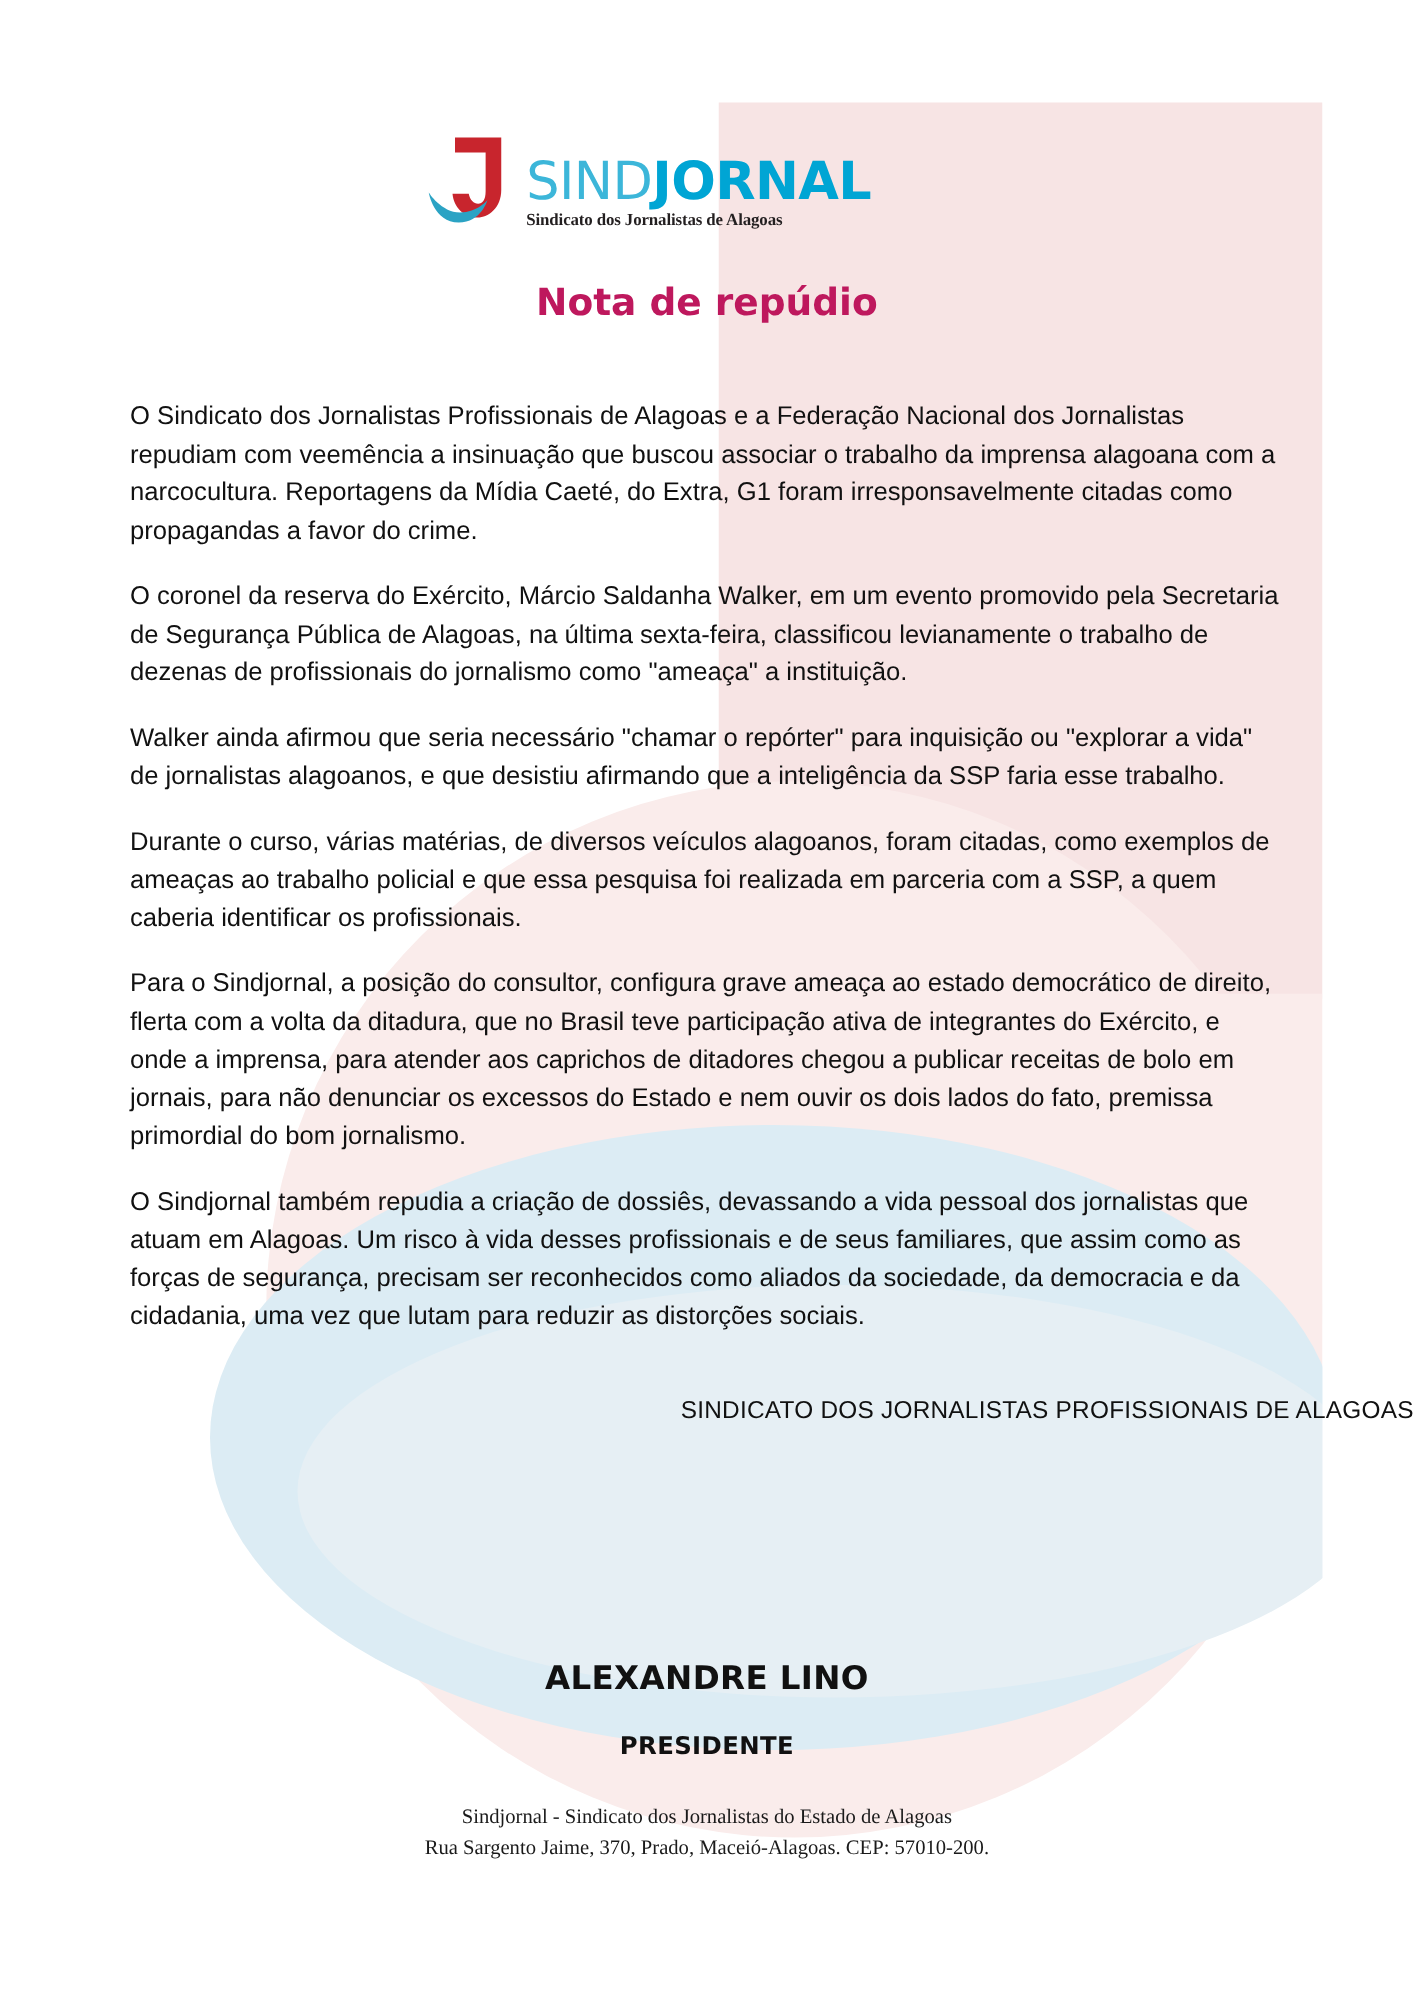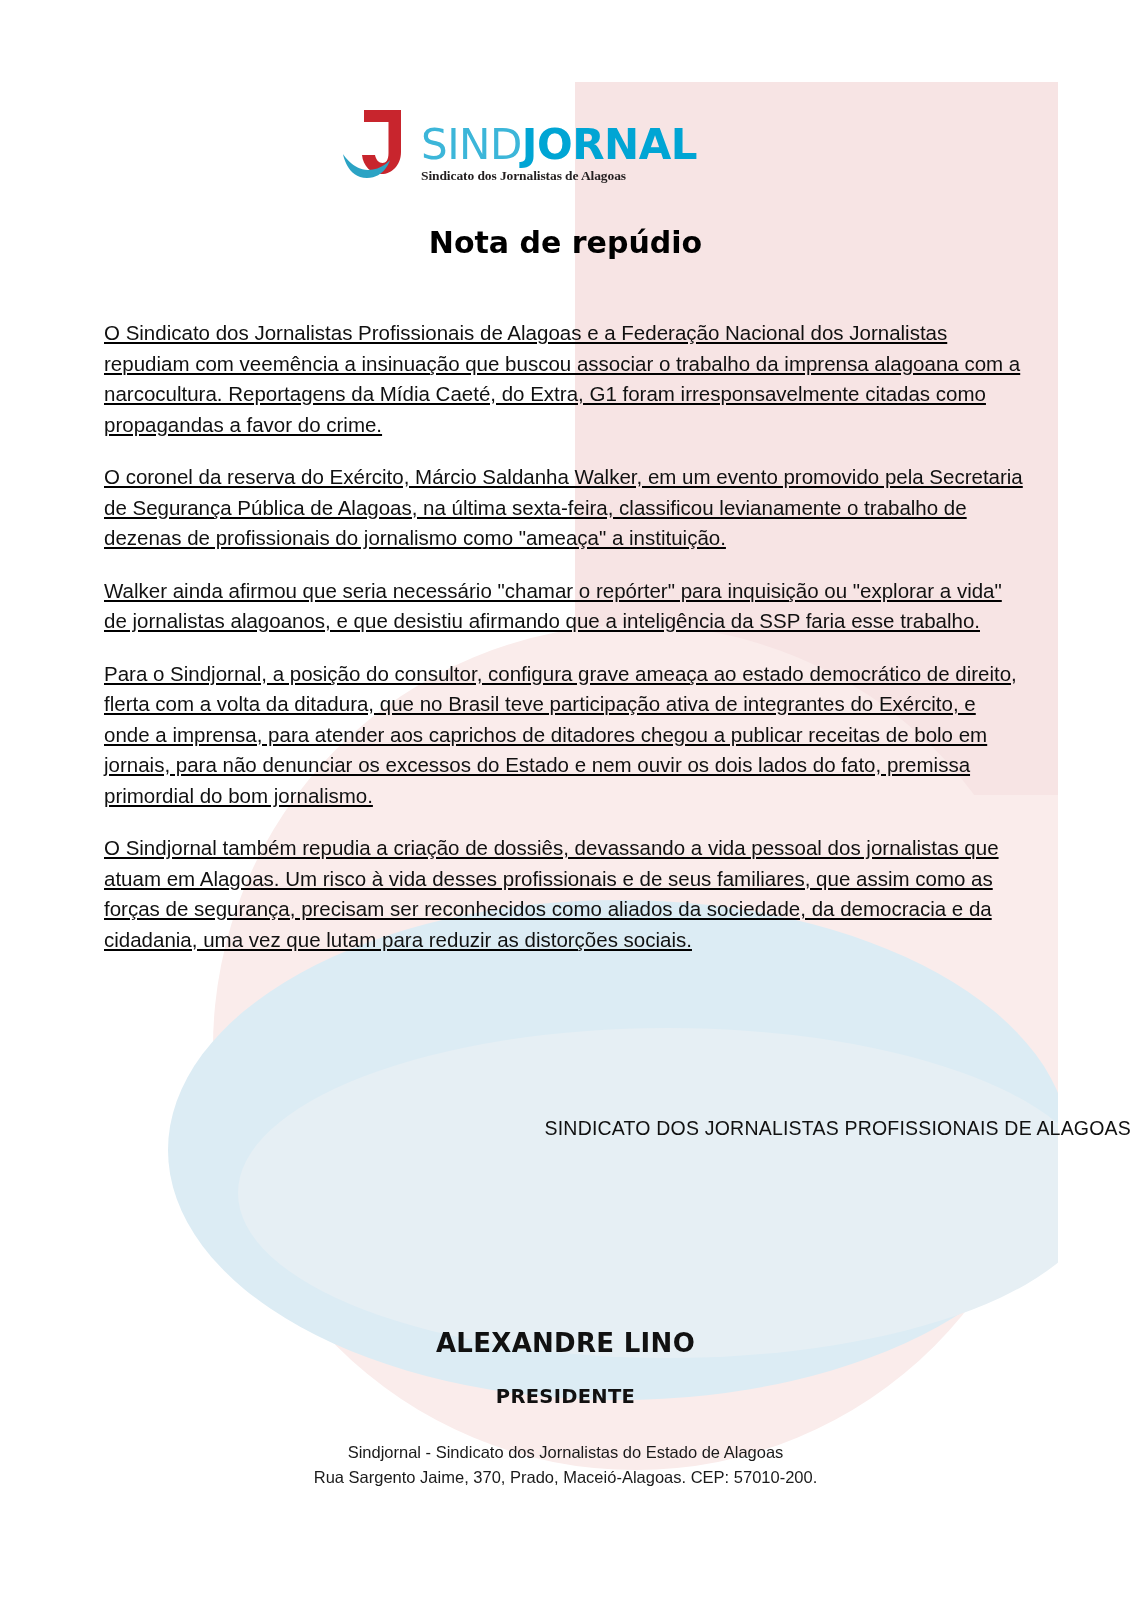--- a/index.html
+++ b/index.html
@@ -124,30 +124,29 @@
   
   .doc-title {
     position: absolute;
     left: 0;
     right: 0;
     top: 225px;
     text-align: center;
     font-family: "DejaVu Sans", sans-serif;
     font-size: 30px;
     font-weight: 700;
-    color: #000000;
+    color: #be185d;
     z-index: 5;
   }
   .body-text {
     position: absolute;
     left: 104px;
     top: 318px;
     width: 922px;
     z-index: 5;
-    text-decoration: underline;
   }
   .para {
     font-family: "Liberation Sans", sans-serif;
     font-size: 20.5px;
     line-height: 30.5px;
     color: #111111;
     margin: 0 0 22px 0;
     text-align: left;
   }
 
@@ -187,21 +186,21 @@
     font-weight: 700;
     letter-spacing: 0.3px;
   }
   .footer {
     position: absolute;
     left: 0;
     right: 0;
     top: 1440px;
     text-align: center;
     z-index: 5;
-    font-family: Liberation Sans, sans-serif;
+    font-family: Liberation Serif, serif;
     font-size: 16.5px;
     line-height: 25px;
     color: #1a1a1a;
   }
   .footer div { white-space: nowrap; }
 </style>
 </head>
 <body>
 
 <div class="page">
@@ -225,20 +224,21 @@
       <div class="logo-sub">Sindicato dos Jornalistas de Alagoas</div>
     </div>
   </div>
 
   <div class="doc-title">Nota de repúdio</div>
 
   <div class="body-text">
     <p class="para">O Sindicato dos Jornalistas Profissionais de Alagoas e a Federação Nacional dos Jornalistas repudiam com veemência a insinuação que buscou associar o trabalho da imprensa alagoana com a narcocultura. Reportagens da Mídia Caeté, do Extra, G1 foram irresponsavelmente citadas como propagandas a favor do crime.</p>
     <p class="para">O coronel da reserva do Exército, Márcio Saldanha Walker, em um evento promovido pela Secretaria de Segurança Pública de Alagoas, na última sexta-feira, classificou levianamente o trabalho de dezenas de profissionais do jornalismo como "ameaça" a instituição.</p>
     <p class="para">Walker ainda afirmou que seria necessário "chamar o repórter" para inquisição ou "explorar a vida" de jornalistas alagoanos, e que desistiu afirmando que a inteligência da SSP faria esse trabalho.</p>
+    <p class="para">Durante o curso, várias matérias, de diversos veículos alagoanos, foram citadas, como exemplos de ameaças ao trabalho policial e que essa pesquisa foi realizada em parceria com a SSP, a quem caberia identificar os profissionais.</p>
     <p class="para">Para o Sindjornal, a posição do consultor, configura grave ameaça ao estado democrático de direito, flerta com a volta da ditadura, que no Brasil teve participação ativa de integrantes do Exército, e onde a imprensa, para atender aos caprichos de ditadores chegou a publicar receitas de bolo em jornais, para não denunciar os excessos do Estado e nem ouvir os dois lados do fato, premissa primordial do bom jornalismo.</p>
     <p class="para">O Sindjornal também repudia a criação de dossiês, devassando a vida pessoal dos jornalistas que atuam em Alagoas. Um risco à vida desses profissionais e de seus familiares, que assim como as forças de segurança, precisam ser reconhecidos como aliados da sociedade, da democracia e da cidadania, uma vez que lutam para reduzir as distorções sociais.</p>
   </div>
 
   <div class="sign-block sign-org1">SINDICATO DOS JORNALISTAS PROFISSIONAIS DE ALAGOAS</div>
   <div class="sign-block sign-role">PRESIDENTE</div>
   <div class="sign-block sign-name">ALEXANDRE LINO</div>
 
   <div class="footer">
     <div>Sindjornal - Sindicato dos Jornalistas do Estado de Alagoas</div>

